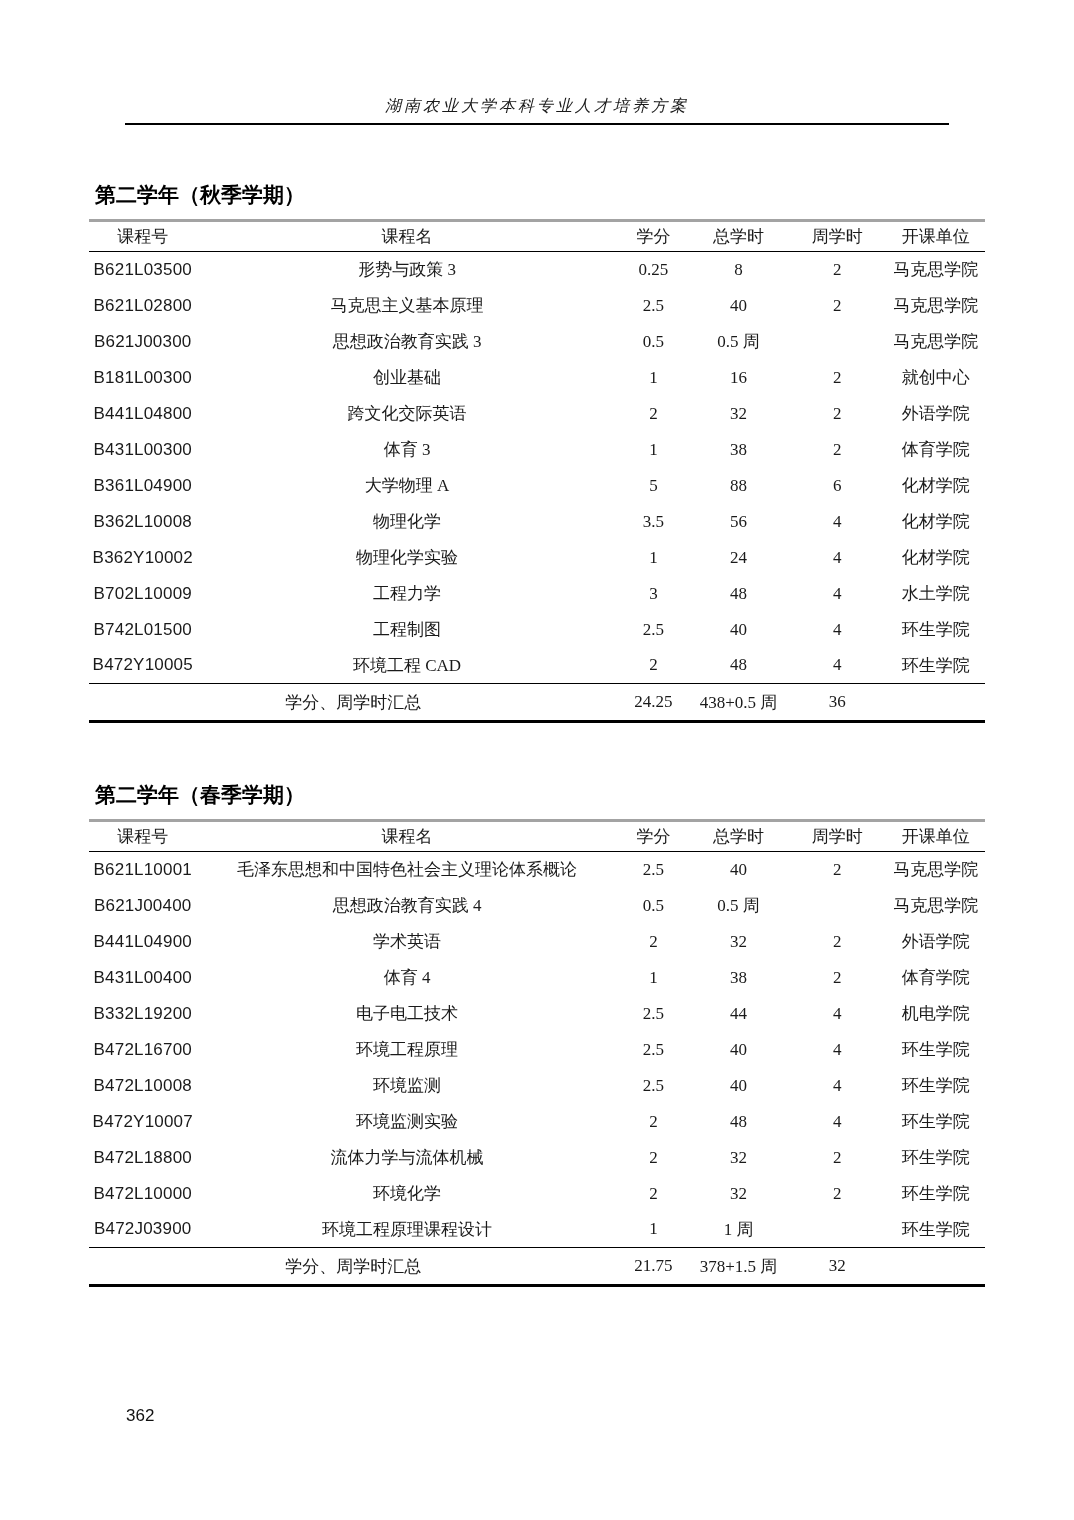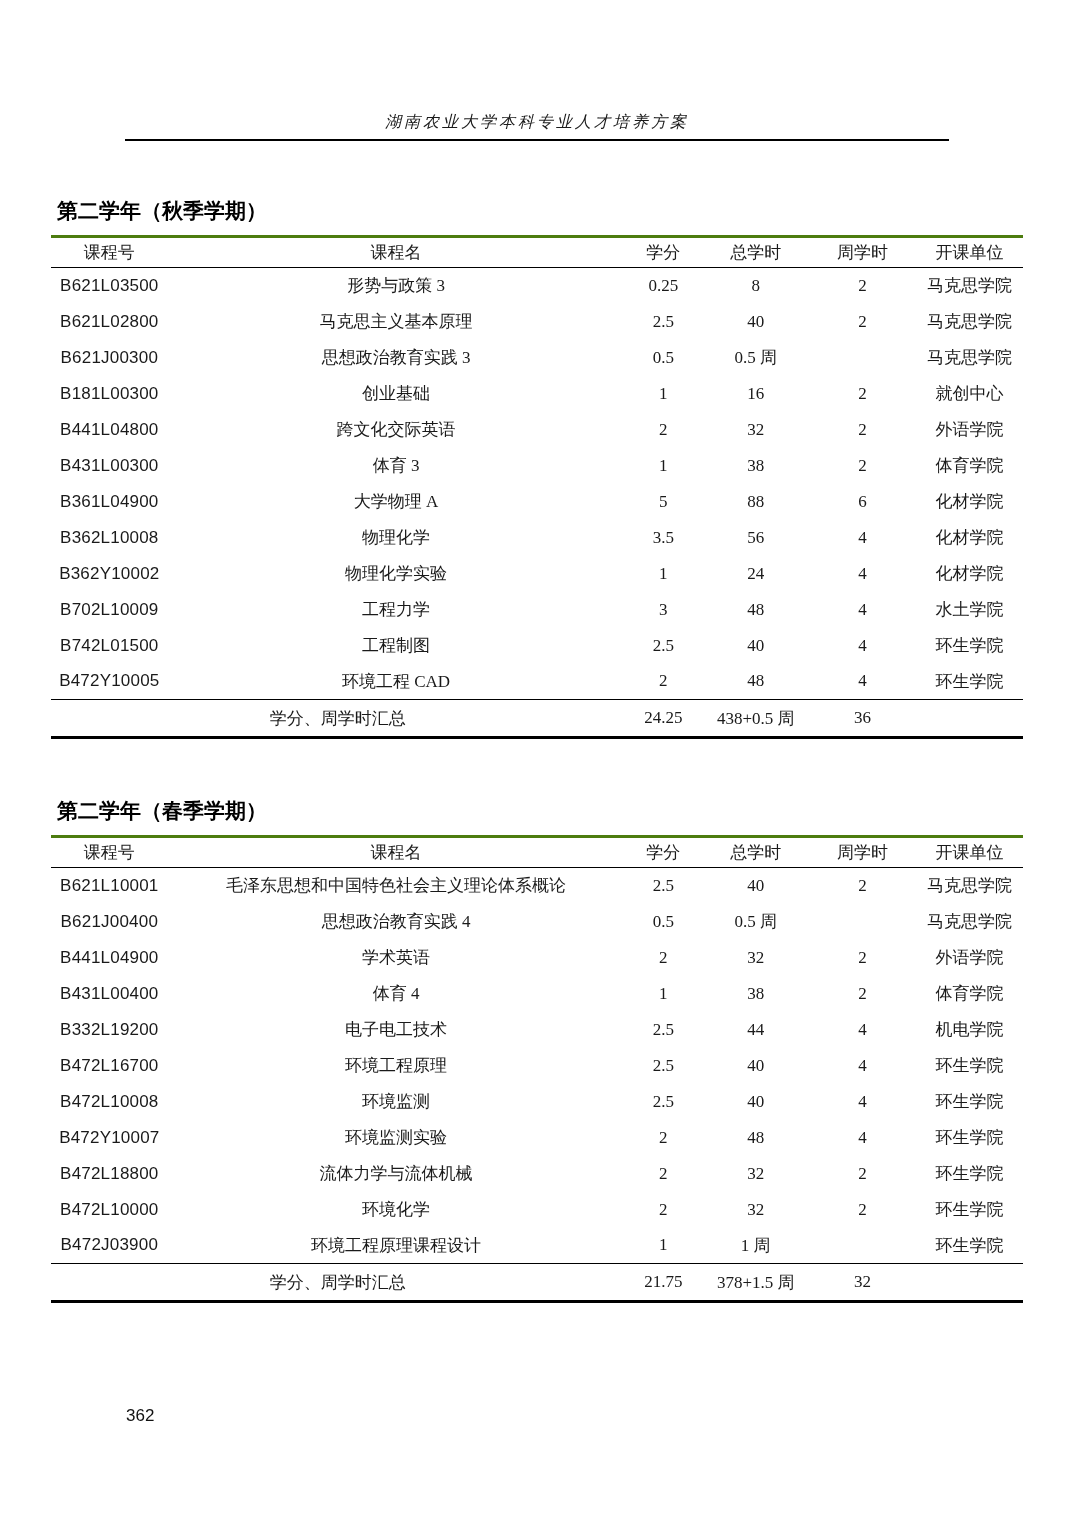--- a/index.html
+++ b/index.html
@@ -6,47 +6,47 @@
   html,body { background:#e9e9e9; }
   .page {
     position:relative;
     width:1074px; height:1520px;
     background:#ffffff;
     font-family:"Liberation Serif","DejaVu Serif",serif;
     color:#1a1a1a;
     overflow:hidden;
   }
   .page-header {
-    margin:16px 125px;
+    margin:0 125px;
     padding-top:96px;
     padding-bottom:6px;
     border-bottom:2px solid #000;
     text-align:center;
   }
   .page-header .hdr-text {
     font-size:16px;
     font-style:italic;
     letter-spacing:3px;
   }
-  .content { padding:0 51px; }
+  .content { padding:0 89px; }
   .section-title {
     margin-top:57px;
     margin-bottom:11px;
     padding-left:6px;
     font-family:"Liberation Sans","DejaVu Sans",sans-serif;
     font-weight:bold;
     font-size:21px;
     line-height:26px;
     color:#000;
   }
   .section-title.second { margin-top:59px; }
   table.course-table {
     width:100%;
     border-collapse:collapse;
-    border-top:3px solid #4d7c0f;
+    border-top:3px solid #a3a3a3;
     border-bottom:3px solid #000;
     font-size:17px;
     table-layout:auto;
   }
   table.course-table th, table.course-table td {
     text-align:center;
     vertical-align:middle;
     padding:0 2px;
     white-space:nowrap;
     font-weight:normal;

